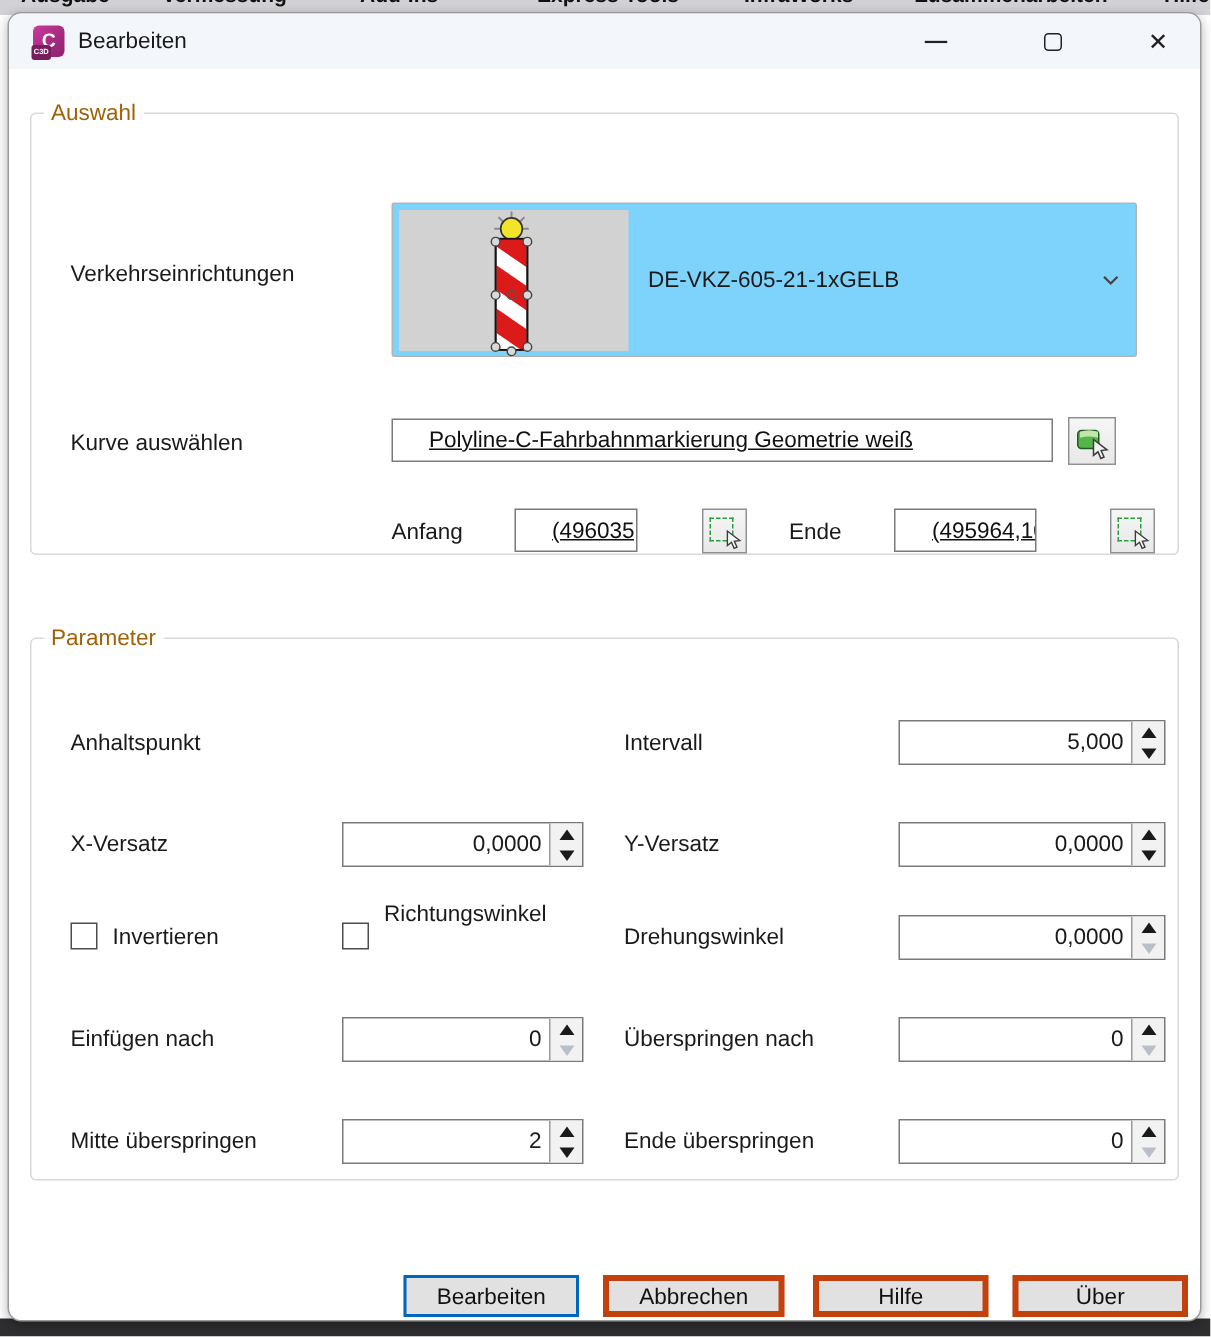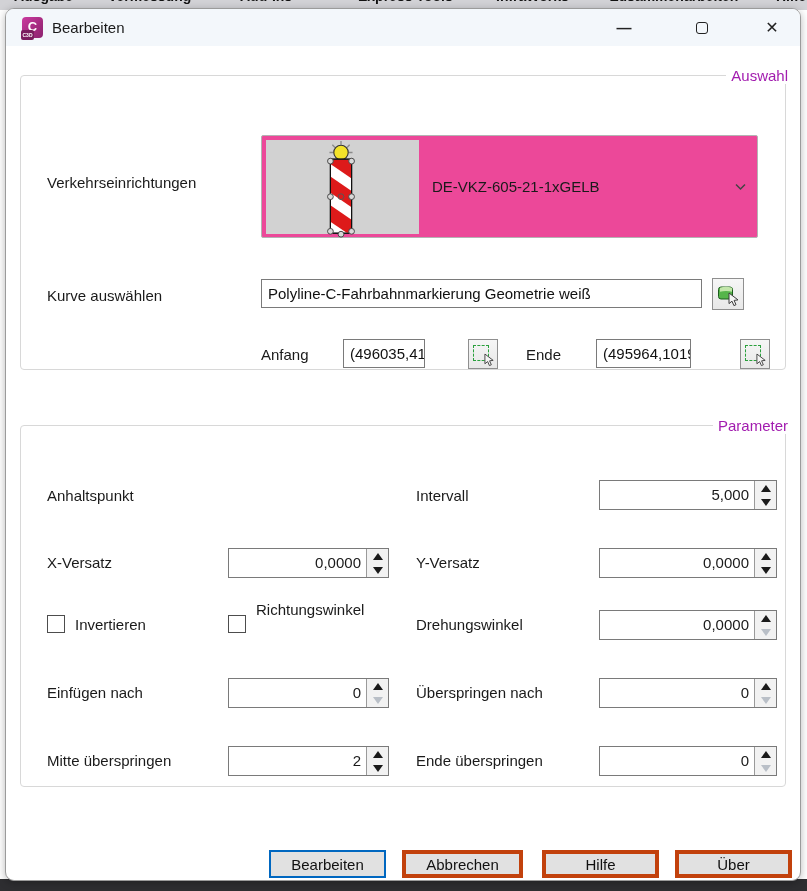--- a/index.html
+++ b/index.html
@@ -54,50 +54,50 @@
   }
   .win-btn.min { left:598px; font-weight:bold; }
   .win-btn.max { left:676px; }
   .max-box { width:12px; height:12px; border:1.4px solid #222; border-radius:3px; }
   .win-btn.close { left:746px; font-size:16px; }
 
   
   fieldset {
     position:absolute; border:1px solid #d8d8d8; border-radius:4px;
   }
-  legend { font-size:15px; color:#a21caf; margin-left:8px; padding:0 5px;text-align:right; }
+  legend { font-size:15px; color:#a16207; margin-left:8px; padding:0 5px; }
   .fs-auswahl { left:14px; top:58px; width:766px; height:303px; }
   .fs-parameter { left:14px; top:408px; width:766px; height:370px; }
   .lbl { position:absolute; font-size:15px; white-space:nowrap; }
 
   
   .combo-big {
     position:absolute; left:240px; top:51px; width:497px; height:103px;
-    background:#ec4899; border:1px solid #b3b3b3; border-radius:2px;
+    background:#7dd3fc; border:1px solid #b3b3b3; border-radius:2px;
   }
   .combo-big .preview {
     position:absolute; left:4px; top:4px; width:153px; height:94px;
     background:#d2d2d2;
   }
   .combo-big .preview svg { position:absolute; left:42px; top:-1px; }
   .combo-big .val {
     position:absolute; left:170px; top:0; height:100%; display:flex;
     align-items:center; font-size:15px;
   }
   .chev {
     position:absolute; right:12px; top:50%; margin-top:-4px;
     width:10px; height:8px;
   }
   .chev svg { display:block; }
 
   
   .txt {
     position:absolute; background:#fff; border:1px solid #7a7a7a;
-    font-family:"Liberation Sans",sans-serif; font-size:15px; padding:0 6px;
-    color:#111; outline:none;
+    font-family:"Liberation Sans",sans-serif; font-size:15px; padding:0 24px;
+    color:#111; outline:none;text-decoration:underline;
   }
   .kurve-input { left:240px; top:195px; width:441px; height:29px; }
   .anfang-input { left:322px; top:255px; width:82px; height:29px; padding-right:0; }
   .ende-input { left:575px; top:255px; width:95px; height:29px; padding-right:0; }
 
   
   .icon-btn {
     position:absolute; background:linear-gradient(#f6f6f6,#e8e8e8);
     border:1px solid #8f8f8f; display:flex; align-items:center; justify-content:center;
   }

